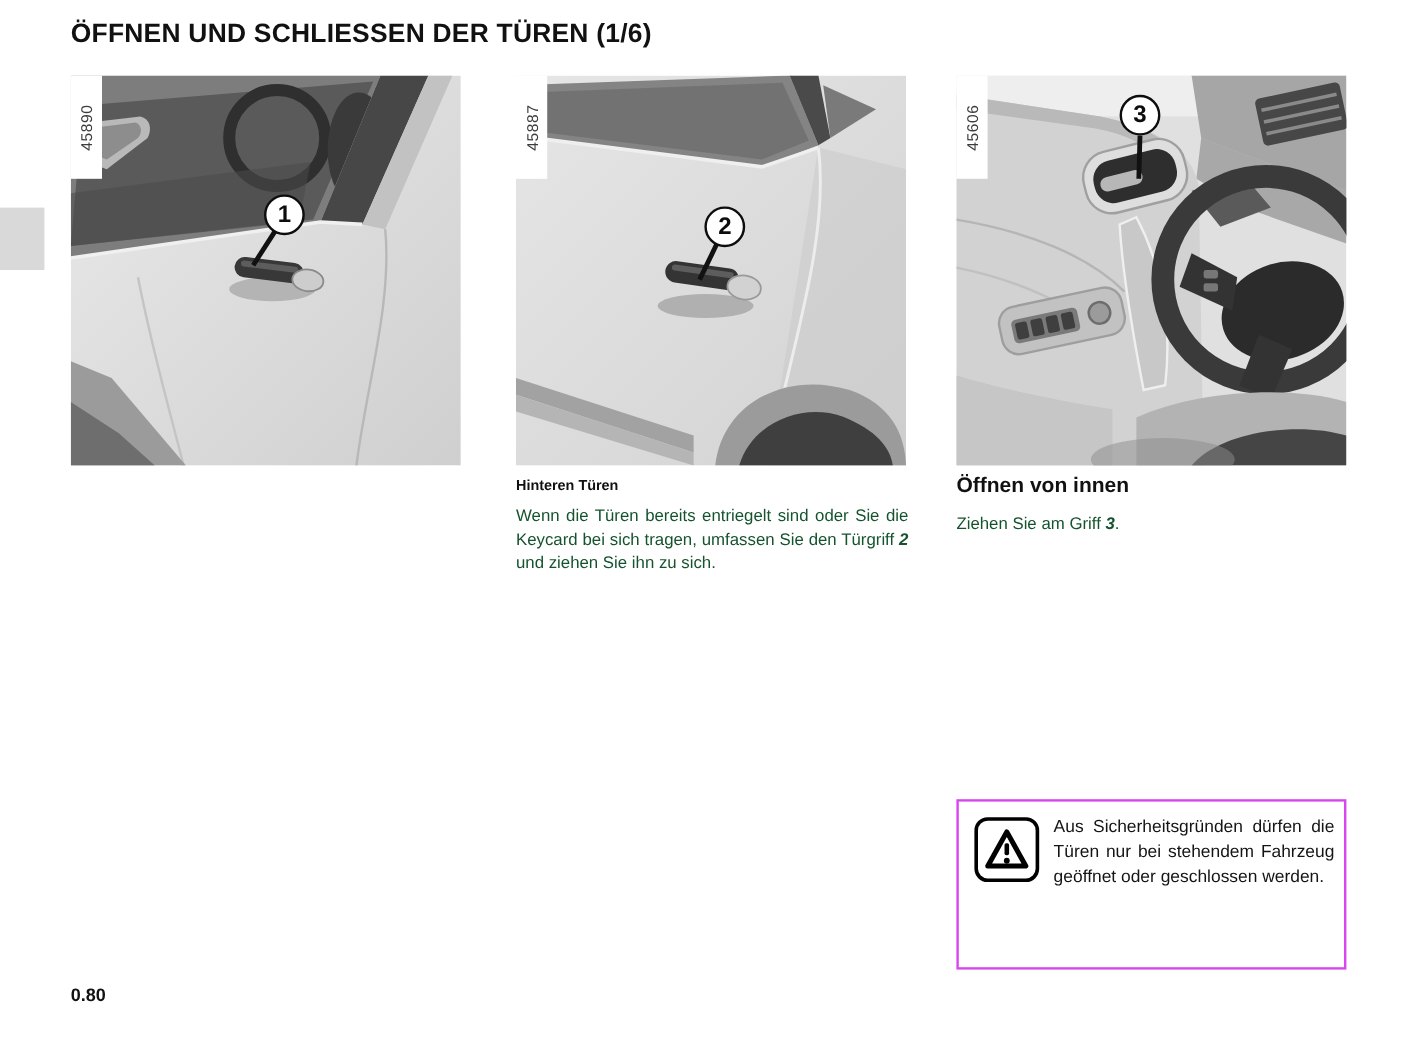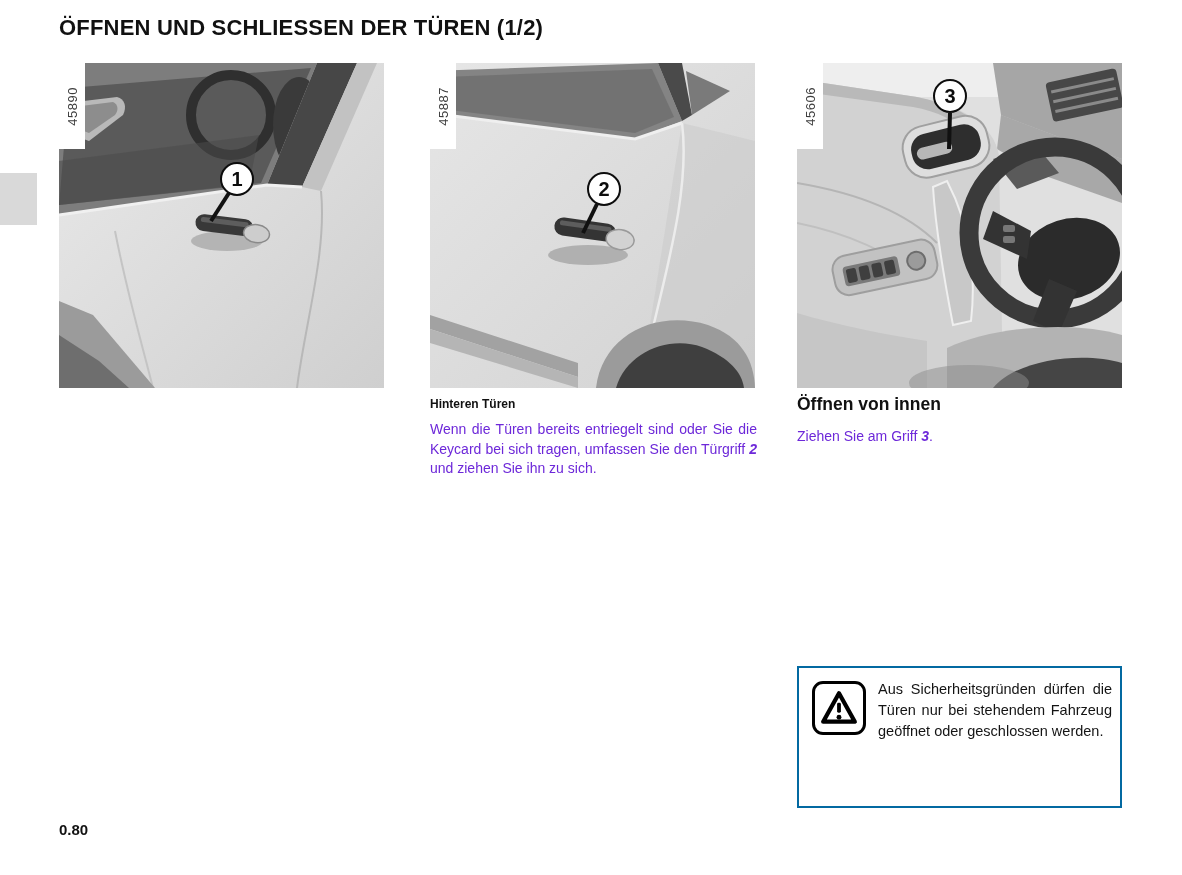--- a/index.html
+++ b/index.html
@@ -32,45 +32,45 @@
     display:flex; align-items:center; justify-content:center;
     font-weight:bold; font-size:20px; z-index:3; color:#0d0d0d;
   }
 
   
   .col { position:absolute; top:394px; width:327px; }
   .col1 { left:59px; } .col2 { left:430px; } .col3 { left:797px; }
   .sec  { font-size:17.5px; font-weight:bold; margin:0 0 20px; color:#111; }
   .sub  { font-size:12px;  font-weight:bold; margin:0 0 9px;  color:#111; }
   .col2 .sub { margin-top:3px; }
-  .col p { font-size:14px; line-height:19.5px; text-align:justify; hyphens:manual; margin:0; color:#6d28d9; }
+  .col p { font-size:14px; line-height:19.5px; text-align:justify; hyphens:manual; margin:0; color:#14532d; }
   .col3 .sec { margin-bottom:12px; }
   .col3 p + p { margin-top:10px; }
   .ref { font-style:italic; font-weight:bold; }
 
   
-  .warning { position:absolute; left:797px; top:666px; width:325px; height:142px; border:2px solid #0369a1; background:#fff; }
+  .warning { position:absolute; left:797px; top:666px; width:325px; height:142px; border:2px solid #d946ef; background:#fff; }
   .warn-icon {
     position:absolute; left:13px; top:13px; width:54px; height:54px;
     border:3.5px solid #000; border-radius:11px;
     display:flex; align-items:center; justify-content:center; background:#fff;
   }
   .warning p {
     position:absolute; left:79px; top:11px; width:234px;
     font-size:14.5px; line-height:21px; text-align:justify; hyphens:manual; color:#141414;
   }
 
   .pagenum { position:absolute; left:59px; top:821px; font-size:15px; font-weight:bold; color:#111; }
 </style>
 </head>
 <body>
 
 <div class="page">
 
-  <h1 class="title">ÖFFNEN UND SCHLIESSEN DER TÜREN (1/2)</h1>
+  <h1 class="title">ÖFFNEN UND SCHLIESSEN DER TÜREN (1/6)</h1>
   <div class="side-tab"></div>
 
   <figure class="fig fig1">
     <svg viewBox="0 0 325 325" width="325" height="325">
       <defs>
         <linearGradient id="g1body" x1="0" y1="0" x2="1" y2="1">
           <stop offset="0" stop-color="#eaeaea"></stop>
             <stop offset="1" stop-color="#cfcfcf"></stop>
         </linearGradient>
         <clipPath id="g1win">

